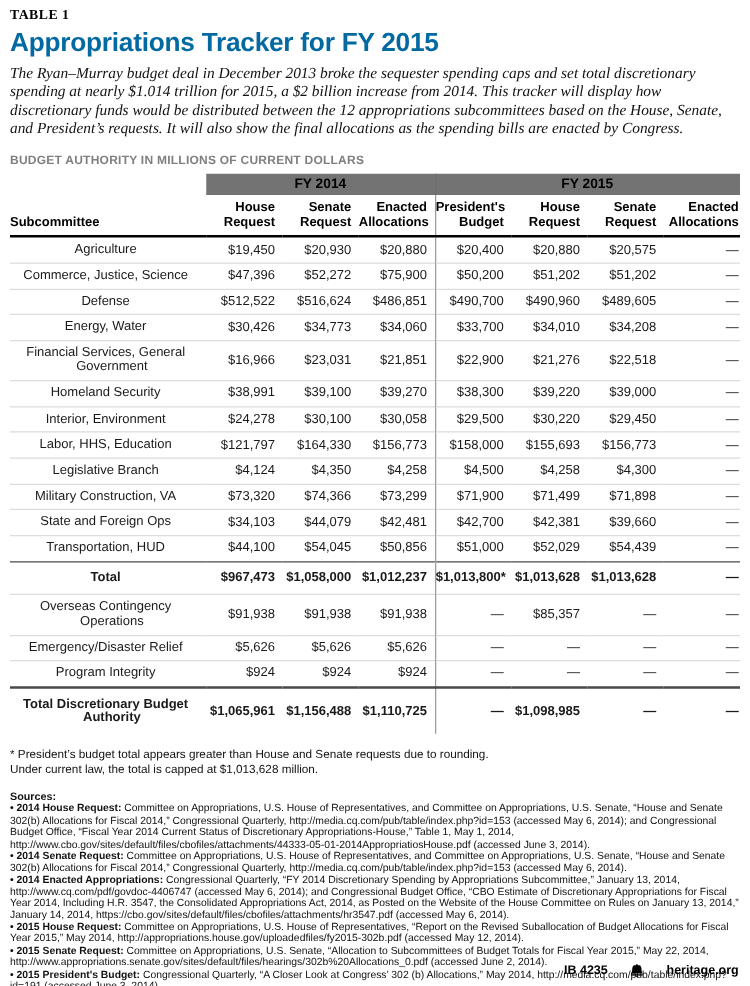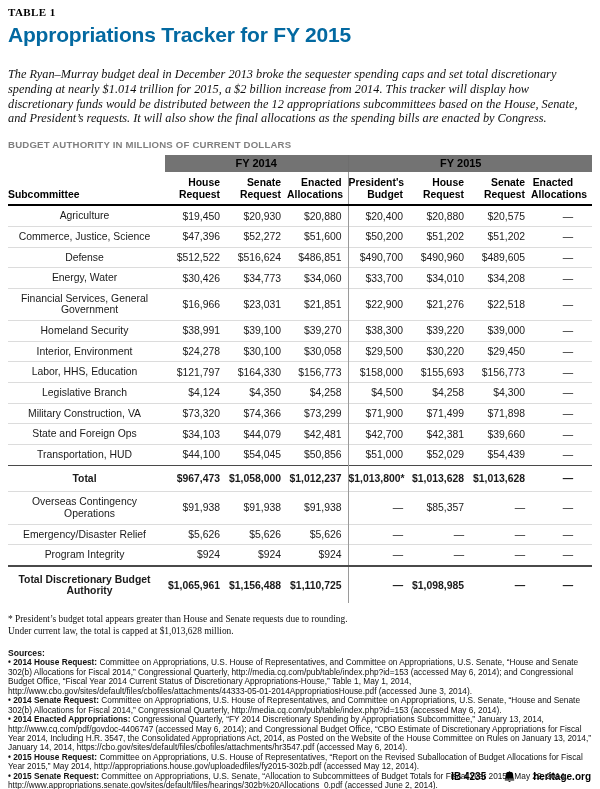--- a/index.html
+++ b/index.html
@@ -17,21 +17,21 @@
     font-family: "Liberation Serif", serif;
     font-weight: bold; font-size: 11px; letter-spacing: .4px;
     color: #000;
   }
   .title {
     margin-top: 5px;
     font-size: 21px; font-weight: bold; letter-spacing: -.2px;
     color: #0369a1;
   }
   .intro {
-    margin-top: 20px;
+    margin-top: 4px;
     font-family: "Liberation Serif", serif;
     font-style: italic;
     font-size: 12.3px; line-height: 1.2;
     color: #111;
     width: 588px;
   }
   .units {
     margin-top: 13px;
     font-size: 9.6px; font-weight: bold; letter-spacing: .2px;
     color: #7f7f7f;
@@ -57,29 +57,29 @@
   th.div, td.div { border-left: 1px solid #9a9a9a; }
   tbody td {
     font-size: 10.4px; text-align: right;
     padding: 4px 6px 4px 0;
     color: #1a1a1a;
   }
   tbody td.lbl {
     text-align: center; line-height: 1.12;
     padding: 4px 4px 4px 10px; text-indent: -10px;
   }
-  td:last-child, th:last-child { padding-right: 19px; }
+  td:last-child, th:last-child { padding-right: 1px; }
   tbody tr { border-top: 1px solid #dcdcdc; }
   tbody tr:first-child { border-top: none; }
   tr.r-total, tr.r-grand { font-weight: bold; }
   tr.r-total { border-top: 1.5px solid #4a4a4a; }
   tr.r-total td { padding-top: 7px; padding-bottom: 7px; }
   tr.r-grand { border-top: 2.5px solid #4a4a4a; }
   tr.r-grand td { padding-top: 7px; padding-bottom: 6px; }
-  .footnotes { margin-top: 10px; font-size: 9.4px; line-height: 1.3; color: #111; font-family: Liberation Serif, serif; }
+  .footnotes { margin-top: 10px; font-size: 9.4px; line-height: 1.3; color: #111; }
   .sources { margin-top: 11px; font-size: 8.3px; line-height: 1.14; color: #111; }
   .sources-heading { font-weight: bold; font-size: 8.6px; }
   .src-label { font-weight: bold; }
   .footer {
     position: absolute; right: 9px; bottom: 7px;
     display: flex; align-items: center; gap: 18px;
     font-size: 10px; font-weight: bold; color: #000;
   }
   .logo { display: inline-flex; align-items: center; }
 </style>
@@ -129,21 +129,21 @@
           <td class="num">$20,880</td>
           <td class="num div">$20,400</td>
           <td class="num">$20,880</td>
           <td class="num">$20,575</td>
           <td class="num">—</td>
         </tr>
         <tr class="r-normal">
           <td class="lbl">Commerce, Justice, Science</td>
           <td class="num">$47,396</td>
           <td class="num">$52,272</td>
-          <td class="num">$51,600</td>
+          <td class="num">$75,900</td>
           <td class="num div">$50,200</td>
           <td class="num">$51,202</td>
           <td class="num">$51,202</td>
           <td class="num">—</td>
         </tr>
         <tr class="r-normal">
           <td class="lbl">Defense</td>
           <td class="num">$512,522</td>
           <td class="num">$516,624</td>
           <td class="num">$486,851</td>

